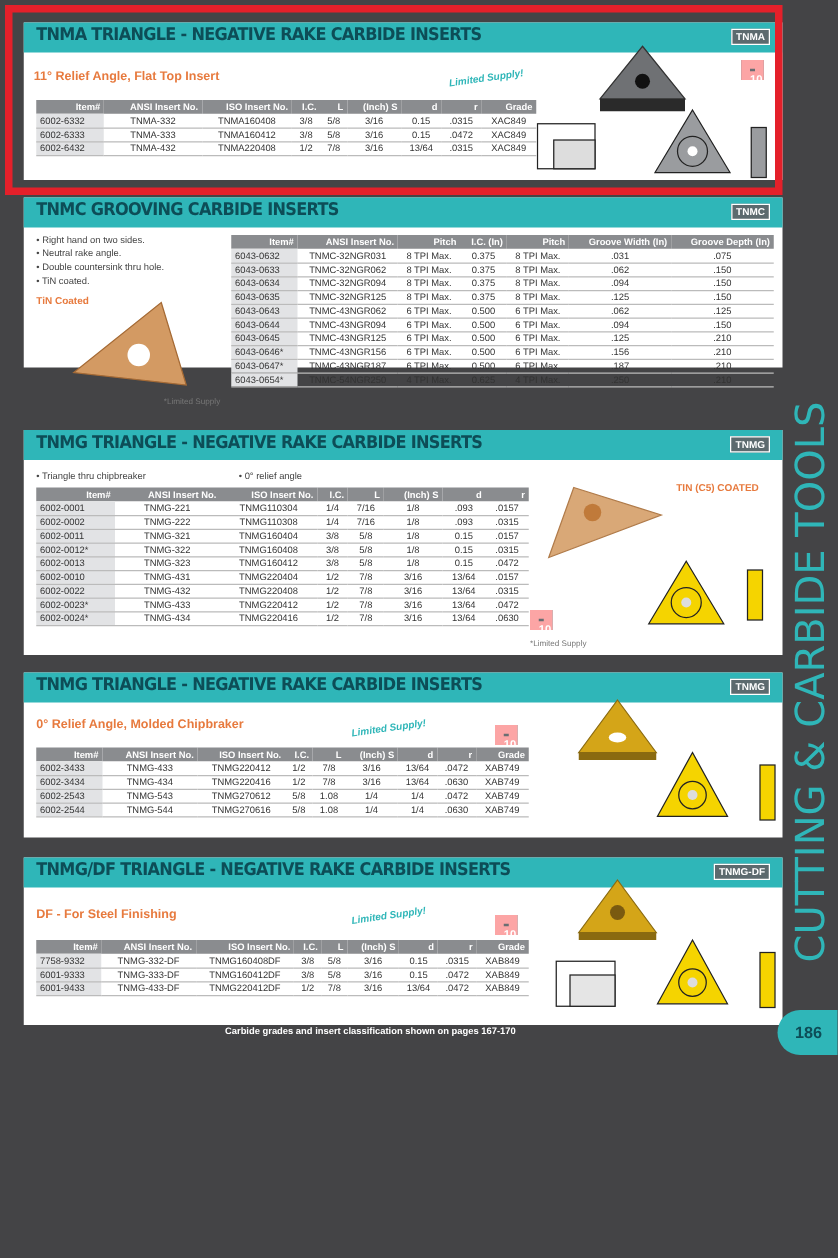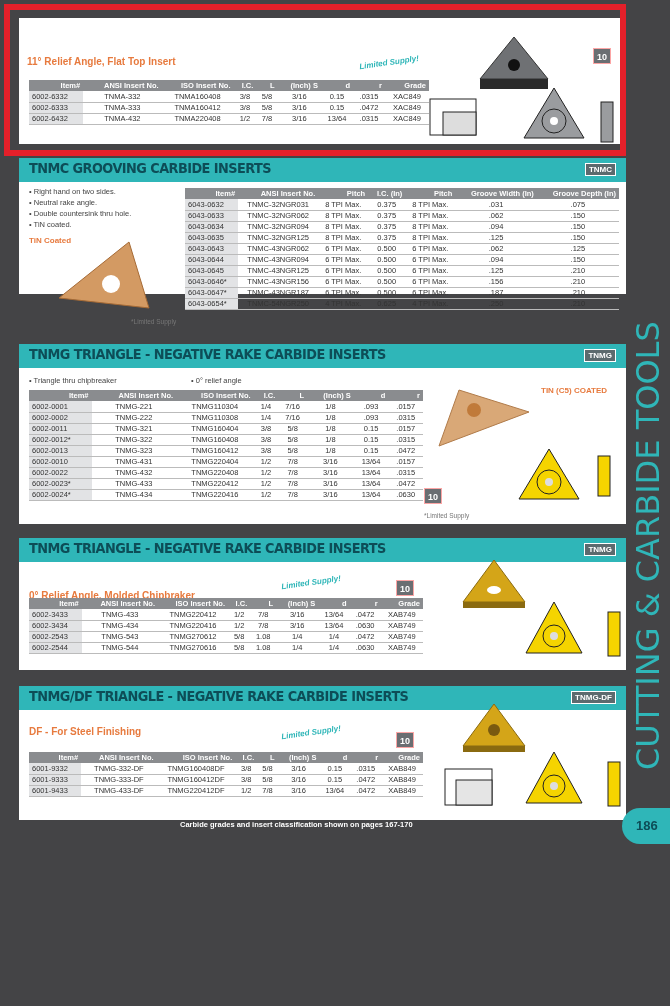--- a/index.html
+++ b/index.html
@@ -4,37 +4,41 @@
 <style>
 *{box-sizing:border-box;margin:0;padding:0}
 body{width:670px;height:1006px;background:#444446;font-family:"Liberation Sans",sans-serif;position:relative;overflow:hidden}
 .hl{position:absolute;left:4px;top:4px;width:622px;height:152px;border:6px solid #e4202a;z-index:5;pointer-events:none}
 .sec{position:absolute;left:19px;width:607px;background:#fff}
 .band{height:24px;background:#2fb6b8;position:relative}
 .band h2{position:absolute;left:10px;top:2px;font-family:"DejaVu Sans",sans-serif;font-weight:bold;font-size:14px;color:#0d4d57;letter-spacing:-0.6px;transform:scaleX(0.92);transform-origin:left}
 .tag{position:absolute;right:10px;top:5px;background:#5c6a6e;color:#fff;font-size:8px;font-weight:bold;padding:1px 3px;border:1px solid #fff}
 .sub{position:absolute;font-weight:bold;font-size:10px;color:#e77a3e}
 .ltd{position:absolute;font-weight:bold;font-style:italic;font-size:8px;color:#2fb6b8;transform:rotate(-8deg)}
-.pkg{position:absolute;width:18px;height:16px;background:#6a6e72;color:#fff;font-size:9px;font-weight:bold;line-height:16px;text-align:center;border:1px solid #fca5a5}
+.pkg{position:absolute;width:18px;height:16px;background:#6a6e72;color:#fff;font-size:9px;font-weight:bold;line-height:16px;text-align:center;border:7px solid #fca5a5}
 table{position:absolute;border-collapse:collapse;font-size:7.5px;color:#333}
 th{background:#8a8c8f;color:#fff;font-weight:bold;font-size:7.5px;padding:1px 3px;line-height:9px;text-align:right;vertical-align:bottom}
 td{padding:0 3px;height:11px;text-align:center;border-bottom:1px solid #bbb}
 td.it{font-weight:normal;background:#e2e3e5;text-align:left}
 .bul{position:absolute;font-size:7.5px;color:#444;line-height:11px}
 .note{position:absolute;font-size:6.5px;color:#777}
 .side{position:absolute;left:629px;top:770px;transform:rotate(-90deg);transform-origin:left top;font-size:32px;color:#2fb6b8;letter-spacing:0px;white-space:nowrap;font-family:"DejaVu Sans",sans-serif;font-weight:normal}
 .foot{position:absolute;left:180px;top:820px;font-size:7.5px;font-weight:bold;color:#fff}
 .pgnum{position:absolute;left:622px;top:808px;width:56px;height:36px;background:#2fb6b8;border-radius:18px 0 0 18px;color:#0d4d57;font-weight:bold;font-size:13px;line-height:36px;padding-left:14px}
 </style>
 </head>
 <body>
 
 <div class="hl"></div>
 
 <div class="sec" style="top:18px;height:126px">
+  <div class="band">
+      <h2>TNMA TRIANGLE - NEGATIVE RAKE CARBIDE INSERTS</h2>
+      <span class="tag">TNMA</span>
+    </div>
   <div class="sub" style="left:8px;top:38px">11° Relief Angle, Flat Top Insert</div>
   <div class="ltd" style="left:340px;top:40px">Limited Supply!</div>
   <div class="pkg" style="left:574px;top:30px">10</div>
   <table style="left:10px;top:62px;width:400px">
       <tbody>
         <tr>
           <th>Item#</th>
           <th>ANSI Insert No.</th>
           <th>ISO Insert No.</th>
           <th>I.C.</th>
@@ -346,21 +350,21 @@
   <svg style="position:absolute;left:575px;top:110px" width="20" height="45">
       <rect x="4" y="2" width="12" height="40" fill="#f5d400" stroke="#222"></rect>
     </svg>
 </div>
 
 <div class="sec" style="top:538px;height:132px">
   <div class="band">
       <h2>TNMG TRIANGLE - NEGATIVE RAKE CARBIDE INSERTS</h2>
       <span class="tag">TNMG</span>
     </div>
-  <div class="sub" style="left:10px;top:52px">0° Relief Angle, Molded Chipbraker</div>
+  <div class="sub" style="left:10px;top:36px">0° Relief Angle, Molded Chipbraker</div>
   <div class="ltd" style="left:262px;top:40px">Limited Supply!</div>
   <div class="pkg" style="left:377px;top:42px">10</div>
   <table style="left:10px;top:60px;width:394px">
       <tbody>
         <tr>
           <th>Item#</th>
           <th>ANSI Insert No.</th>
           <th>ISO Insert No.</th>
           <th>I.C.</th>
           <th>L</th>
@@ -445,21 +449,21 @@
           <th>ANSI Insert No.</th>
           <th>ISO Insert No.</th>
           <th>I.C.</th>
           <th>L</th>
           <th>(Inch) S</th>
           <th>d</th>
           <th>r</th>
           <th>Grade</th>
         </tr>
         <tr>
-          <td class="it">6001-9332</td>
+          <td class="it">7758-9332</td>
           <td class="">TNMG-332-DF</td>
           <td class="">TNMG160408DF</td>
           <td class="">3/8</td>
           <td class="">5/8</td>
           <td class="">3/16</td>
           <td class="">0.15</td>
           <td class="">.0315</td>
           <td class="">XAB849</td>
         </tr>
         <tr>

